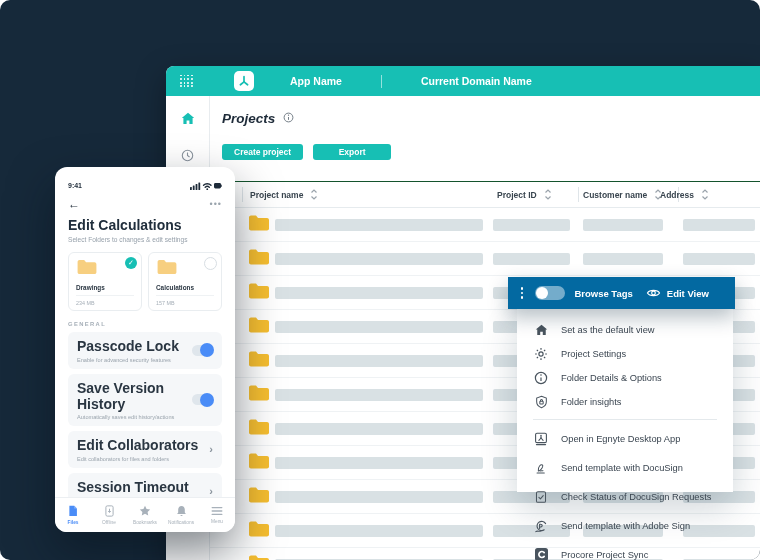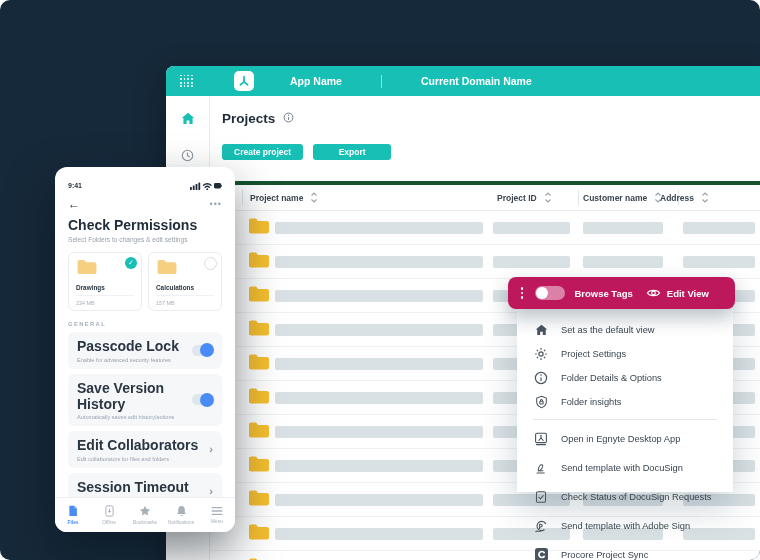--- a/index.html
+++ b/index.html
@@ -11,28 +11,28 @@
   .waffle{width:13px;height:13px;display:grid;grid-template-columns:repeat(4,1fr);grid-gap:1.6px;}
   .waffle i{width:1.8px;height:1.8px;background:#fff;border-radius:50%;}
   .applogo{width:20px;height:20px;background:#fff;border-radius:5px;margin-left:13px;display:flex;align-items:center;justify-content:center;}
   .appname{font-size:10.5px;font-weight:bold;margin-left:8px;}
   .topdivider{width:1px;height:13px;background:rgba(255,255,255,.55);margin:0 11px;}
   .domainname{font-size:10.5px;font-weight:bold;}
   .deskbody{display:flex;height:464px;}
   .sidebar{width:44px;border-right:1px solid #E8ECEF;display:flex;flex-direction:column;align-items:center;padding-top:15px;box-sizing:border-box;flex:none;}
   .sideicon{margin-bottom:19px;}
   .main{flex:1;padding-left:12px;overflow:hidden;}
-  .titlerow{margin-top:13px;display:flex;align-items:center;}
+  .titlerow{margin-top:13px;display:flex;align-items:center;font-style:italic;}
   .pagetitle{font-size:13.5px;font-weight:bold;color:#1E2B39;}
   .inforing{margin-left:8px;}
   .btnrow{margin-top:17px;display:flex;gap:10px;}
   .tealbtn{background:#17BFB4;color:#fff;border:none;font-size:8.5px;font-weight:bold;height:16px;min-width:78px;border-radius:3px;padding:0 12px;font-family:"Liberation Sans",sans-serif;cursor:pointer;}
   
   .table{margin-top:21px;margin-left:-12px;}
-  .thead{position:relative;height:25px;border-top:4px solid #14532d;border-bottom:1px solid #E6EBEE;}
+  .thead{position:relative;height:25px;border-top:1px solid #14532d;border-bottom:1px solid #E6EBEE;}
   .th{position:absolute;top:0;height:25px;display:flex;align-items:center;gap:7px;font-size:8.5px;font-weight:bold;color:#39454F;}
   .vline{position:absolute;top:5px;height:15px;width:1px;background:#DFE5E9;}
   .trow{position:relative;height:33px;border-bottom:1px solid #EFF2F4;}
   .cell{position:absolute;top:50%;transform:translateY(-50%);}
   .bar{height:12px;background:#D9E1E4;border-radius:2px;display:block;}
   .c-f{left:38px;}  .p-name{left:65px;width:208px;} .p-id{left:283px;width:77px;}
   .p-cust{left:373px;width:80px;} .p-addr{left:473px;width:72px;}
   .h1{left:40px;} .h2{left:287px;} .h3{left:373px;} .h4{left:450px;}
   .v1{left:32px;} .v2{left:368px;} .v3{left:468px;}
 
@@ -57,21 +57,21 @@
   .setcard .ss{font-size:5.6px;color:#9AA4AD;margin-top:2.5px;}
   .ptoggle{width:21px;height:11px;border-radius:6px;background:#DFE6EC;position:relative;flex:none;cursor:pointer;}
   .ptoggle.on::after{content:"";position:absolute;right:-1px;top:-1.5px;width:14px;height:14px;border-radius:50%;background:#4A8CF7;}
   .chev{font-size:11px;color:#8A949D;font-weight:bold;}
   .pnav{position:absolute;left:0;right:0;bottom:0;height:34px;border-top:1px solid #ECEFF2;display:flex;border-radius:0 0 12px 12px;background:#fff;}
   .pnavitem{flex:1;display:flex;flex-direction:column;align-items:center;justify-content:center;gap:2.5px;cursor:pointer;}
   .pnavlabel{font-size:4.8px;color:#A8B1BA;}
   .pnavitem.active .pnavlabel{color:#4A8CF7;font-weight:bold;}
 
   
-  .menuhead{position:absolute;left:508px;top:277px;width:227px;height:32px;background:#be185d;border-radius:8px;z-index:40;display:flex;align-items:center;color:#fff;box-shadow:0 8px 20px rgba(10,40,60,.3);}
+  .menuhead{position:absolute;left:508px;top:277px;width:227px;height:32px;background:#0369a1;border-radius:0;z-index:40;display:flex;align-items:center;color:#fff;box-shadow:0 8px 20px rgba(10,40,60,.3);}
   .kebab{margin-left:13px;display:flex;flex-direction:column;gap:2px;cursor:pointer;}
   .kebab i{width:2.4px;height:2.4px;border-radius:50%;background:#fff;}
   .wtoggle{margin-left:12px;width:30px;height:14px;border-radius:7px;background:rgba(255,255,255,.45);position:relative;cursor:pointer;}
   .wtoggle::after{content:"";position:absolute;left:1px;top:1px;width:12px;height:12px;border-radius:50%;background:#fff;}
   .mh-label{font-size:9.5px;font-weight:bold;margin-left:9px;}
   .eye{margin-left:13px;display:flex;cursor:pointer;}
   .mh-label2{font-size:9.5px;font-weight:bold;margin-left:6px;cursor:pointer;}
   .menupanel{position:absolute;left:517px;top:309px;width:216px;height:183px;background:#fff;z-index:35;box-shadow:0 16px 34px rgba(10,40,60,.2);padding-top:9px;box-sizing:border-box;}
   .mitem{display:flex;align-items:center;gap:13px;padding:5px 0 5px 17px;cursor:pointer;}
   .mitem .mlabel{font-size:9.3px;color:#3A4550;}
@@ -339,21 +339,21 @@
               <rect x="24" y="2" width="7" height="5.5" rx="1.4" fill="#1E2B39"></rect>
               <rect x="31.3" y="3.6" width="0.9" height="2.3" rx="0.4" fill="#1E2B39"></rect>
             </g>
         </svg>
       </span>
     </div>
     <div class="navrow">
       <span class="backarrow">←</span>
       <span class="moredots">•••</span>
     </div>
-    <div class="ptitle">Check Permissions</div>
+    <div class="ptitle">Edit Calculations</div>
     <div class="psub">Select Folders to changes &amp; edit settings</div>
     <div class="folderrow">
       <div class="fcard">
         <span class="selcheck">✓</span>
         <svg width="22" height="16" viewBox="0 0 22 17">
             <path d="M1 3 C1 1.9 1.9 1 3 1 H8 L10 3.5 H19 C20.1 3.5 21 4.4 21 5.5 V14 C21 15.1 20.1 16 19 16 H3 C1.9 16 1 15.1 1 14 Z" fill="#F7CF80"></path>
           </svg>
         <div class="fname">Drawings</div>
         <div class="fsize">234 MB</div>
       </div>

